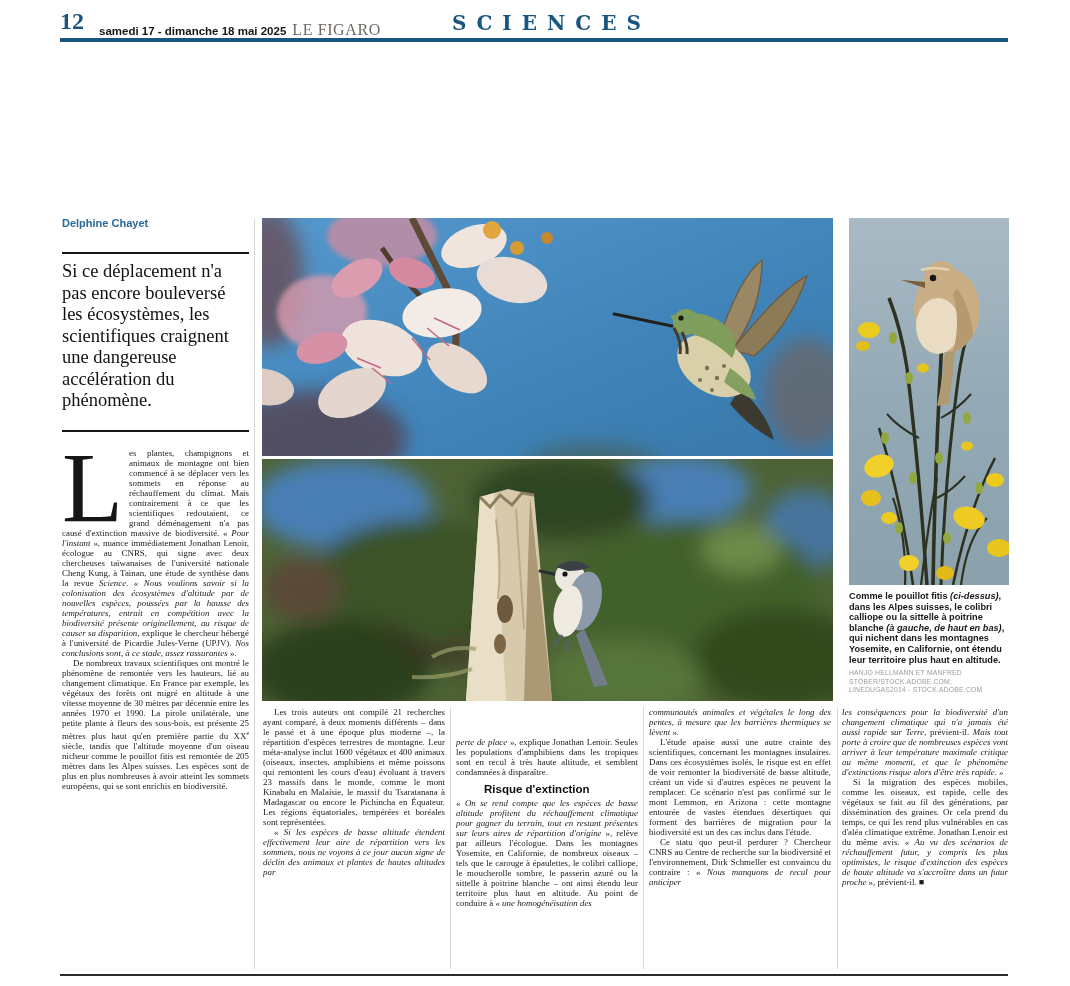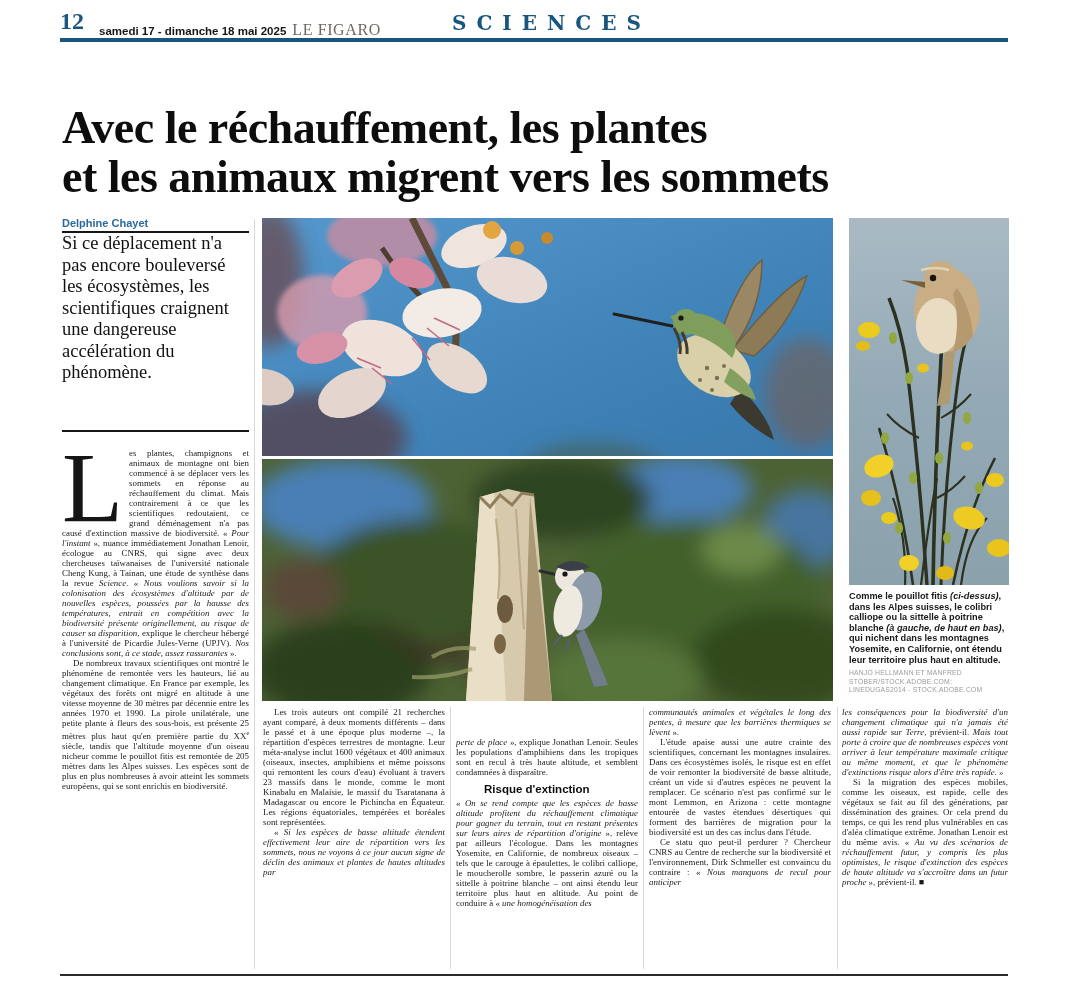--- a/index.html
+++ b/index.html
@@ -16,22 +16,22 @@
             letter-spacing:.6px;margin-left:6px;font-size:16px;}
   .section-title{position:absolute;left:452px;top:11px;font-family:"DejaVu Serif","Liberation Serif",serif;
             font-weight:bold;font-size:20px;letter-spacing:10px;color:#19567f;}
   .header-rule{position:absolute;left:60px;top:38px;width:948px;height:4px;background:#19567f;}
 
   
   .headline{position:absolute;left:62px;top:103px;width:980px;font-weight:bold;
             font-size:46px;line-height:49px;letter-spacing:-.5px;color:#0d0d0d;}
   .kicker{position:absolute;left:62px;top:217px;width:187px;}
   .byline{font-family:"Liberation Sans","DejaVu Sans",sans-serif;font-weight:bold;font-size:11px;
-          color:#2a6a9b;padding-bottom:2px;border-bottom:2px solid #161616;}
-  .standfirst{font-size:18.5px;line-height:21.5px;color:#111;}
+          color:#2a6a9b;padding-bottom:23px;border-bottom:2px solid #161616;}
+  .standfirst{margin-top:7px;font-size:18.5px;line-height:21.5px;color:#111;}
   .standfirst-rule{position:absolute;left:62px;top:430px;width:187px;height:2px;background:#161616;}
 
   
   .bodycol{position:absolute;font-size:8.9px;line-height:10px;text-align:justify;
            color:#1a1a1a;overflow:hidden;hyphens:auto;-webkit-hyphens:auto;}
   .bodycol p{margin:0;}
   .bodycol p.indent{text-indent:11px;}
   .run-i{font-style:italic;}
   .run-sup{vertical-align:super;font-size:65%;}
   .col1{left:62px;top:448px;width:187px;height:505px;}
@@ -70,24 +70,20 @@
 
 <div class="page" data-name="newspaper-page">
 
   <div class="pagenum" data-name="page-number">12</div>
   <div class="dateline" data-name="dateline">
     <span data-name="date-text">samedi 17 - dimanche 18 mai 2025</span><span class="masthead" data-name="masthead">LE FIGARO</span>
   </div>
   <div class="section-title" data-name="section-title">SCIENCES</div>
   <div class="header-rule" data-name="header-rule"></div>
 
-  <h1 class="headline" data-name="article-headline" style="margin:0;">
-    <span data-name="headline-line1">Avec le réchauffement, les plantes</span><br>
-    <span data-name="headline-line2">et les animaux migrent vers les sommets</span>
-  </h1>
 
   <div class="kicker" data-name="kicker-block">
     <div class="byline" data-name="byline">Delphine Chayet</div>
     <div class="standfirst" data-name="standfirst">Si ce déplacement n'a pas encore bouleversé les écosystèmes, les scientifiques craignent une dangereuse accélération du phénomène.</div>
   </div>
   <div class="standfirst-rule" data-name="standfirst-rule"></div>
 
   <div class="vsep sep1" data-name="column-separator"></div>
   <div class="vsep sep2" data-name="column-separator"></div>
   <div class="vsep sep3" data-name="column-separator"></div>

